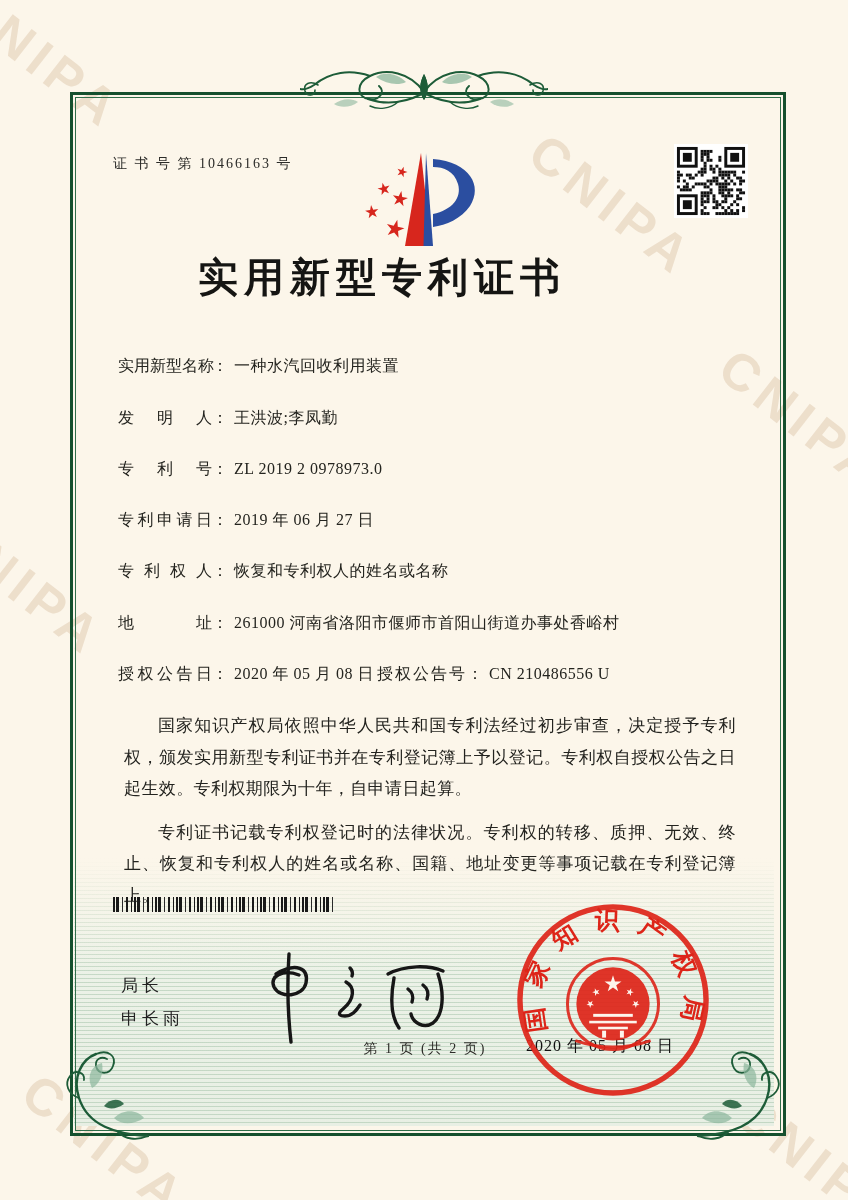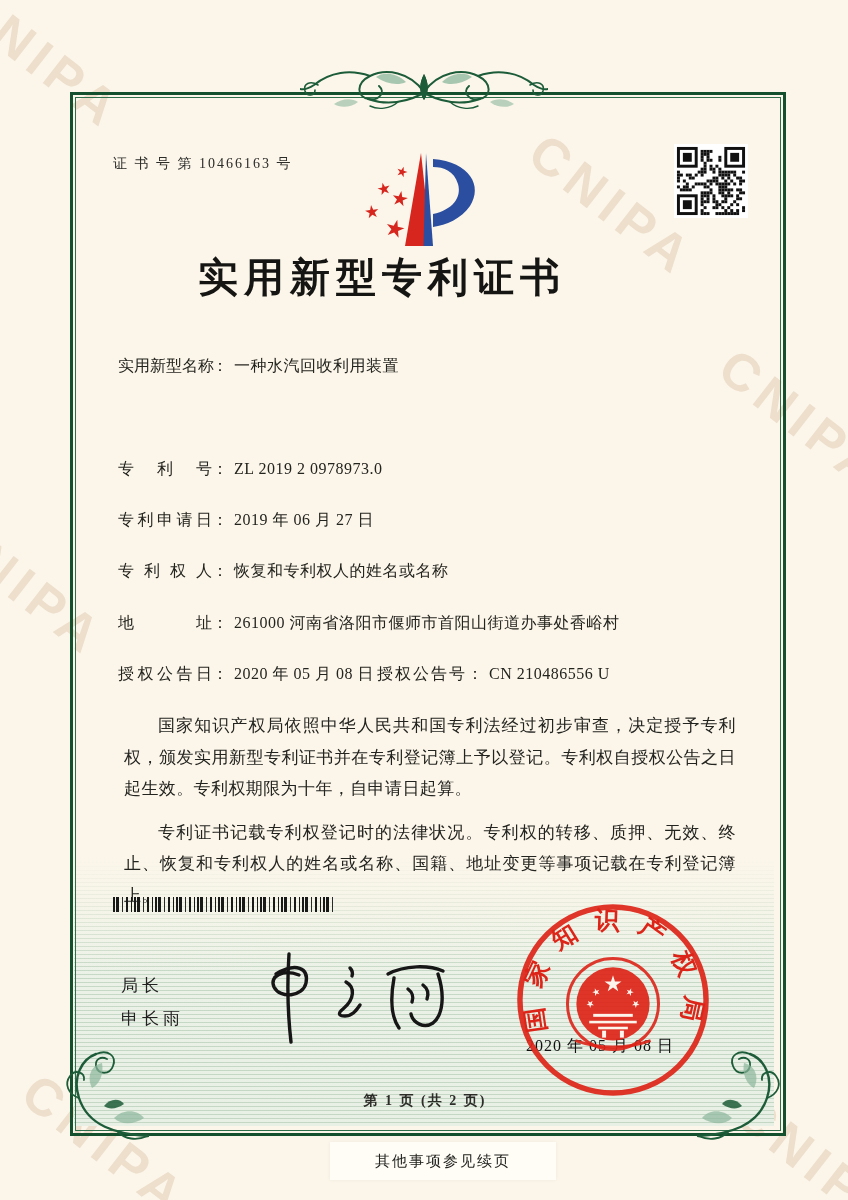--- a/index.html
+++ b/index.html
@@ -50,22 +50,22 @@
       #2a2a2a 9px 10px,rgba(0,0,0,0) 10px 13px,
       #191919 13px 15px,rgba(0,0,0,0) 15px 18px,
       #191919 18px 19px,rgba(0,0,0,0) 19px 21px);}
 
   .sig-title{position:absolute;left:121px;top:974px;font-size:17px;letter-spacing:4px;color:#222;}
   .sig-name{position:absolute;left:121px;top:1007px;font-size:17px;letter-spacing:4px;color:#222;}
 
   .seal-date{position:absolute;left:500px;top:1036px;width:200px;text-align:center;
              font-size:16px;letter-spacing:1px;color:#111;}
 
-  .page-num{position:absolute;left:70px;top:1092px;width:710px;text-align:center;
-            font-size:14px;letter-spacing:2px;color:#2c2c28;font-weight:bold;}
+  .page-num{position:absolute;left:70px;top:1040px;width:710px;text-align:center;
+            font-size:14px;letter-spacing:2px;color:#2c2c28;}
 
   .note{position:absolute;left:330px;top:1142px;width:226px;height:38px;line-height:38px;
         background:#fffdf6;text-align:center;font-size:15px;letter-spacing:2px;color:#23231f;
         box-shadow:0 0 4px rgba(0,0,0,0.05);}
 
   svg{display:block;}
 </style>
 </head>
 <body>
 
@@ -308,20 +308,23 @@
         <rect x="19" y="23" width="1" height="1" fill="#111"></rect>
         <rect x="20" y="23" width="1" height="1" fill="#111"></rect>
         <rect x="21" y="23" width="1" height="1" fill="#111"></rect>
       </svg>
 
     <div class="title">实用新型专利证书</div>
 
     <div class="row" style="top:356px">
       <span class="lab">实用新型名称</span><span>：</span><span class="val">一种水汽回收利用装置</span>
     </div>
+    <div class="row" style="top:408px">
+      <span class="lab">发明人</span><span>：</span><span class="val">王洪波;李凤勤</span>
+    </div>
     <div class="row" style="top:459px">
       <span class="lab">专利号</span><span>：</span><span class="val">ZL 2019 2 0978973.0</span>
     </div>
     <div class="row" style="top:510px">
       <span class="lab">专利申请日</span><span>：</span><span class="val">2019 年 06 月 27 日</span>
     </div>
     <div class="row" style="top:561px">
       <span class="lab">专利权人</span><span>：</span><span class="val">恢复和专利权人的姓名或名称</span>
     </div>
     <div class="row" style="top:613px">
@@ -375,16 +378,15 @@
         <rect x="76" y="121" width="48" height="2.6" fill="#fdf4ec"></rect>
         <rect x="85" y="127" width="30" height="2.6" fill="#fdf4ec"></rect>
         <rect x="89" y="131" width="4" height="7" fill="#fdf4ec"></rect>
         <rect x="107" y="131" width="4" height="7" fill="#fdf4ec"></rect>
         <path d="M62,141 Q100,154 138,141" fill="none" stroke="#dd2418" stroke-width="3" opacity="0.9"></path>
       </g>
     </svg>
     <div class="seal-date">2020 年 05 月 08 日</div>
 
     <div class="page-num">第 1 页 (共 2 页)</div>
-    <div class="note">其他事项参见续页</div>
 
   </div>
 </div>
 
 </body></html>

